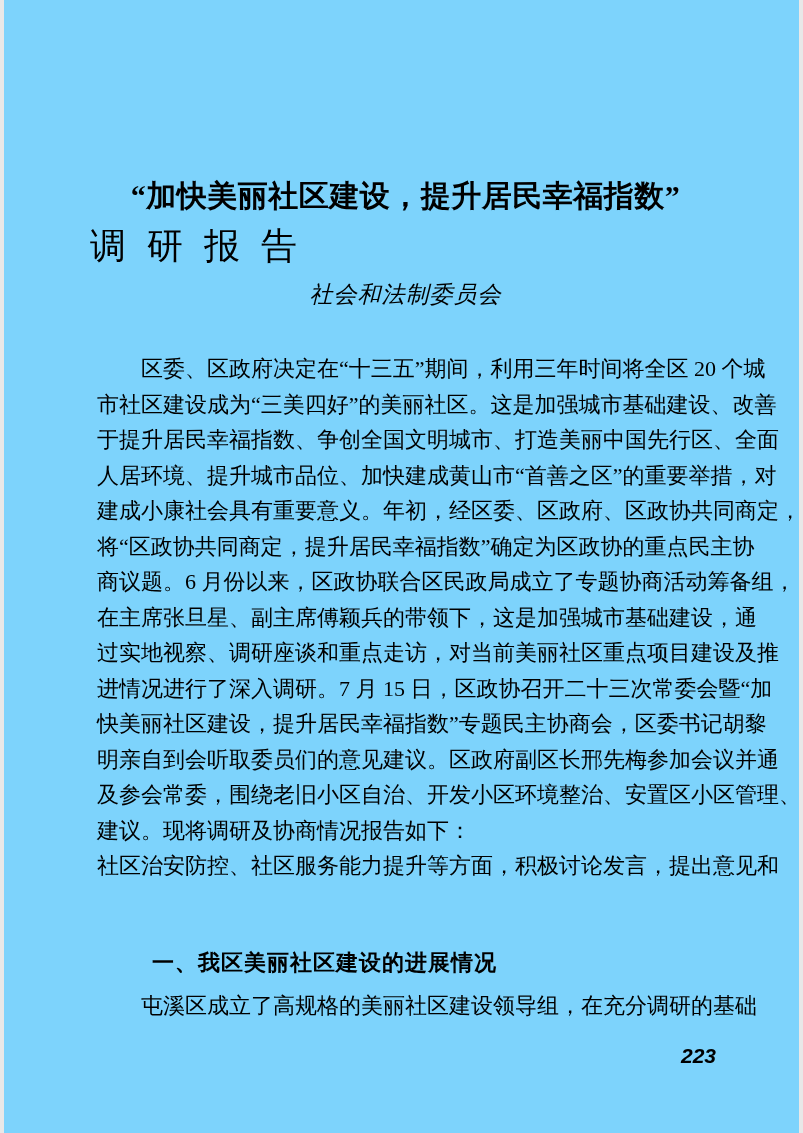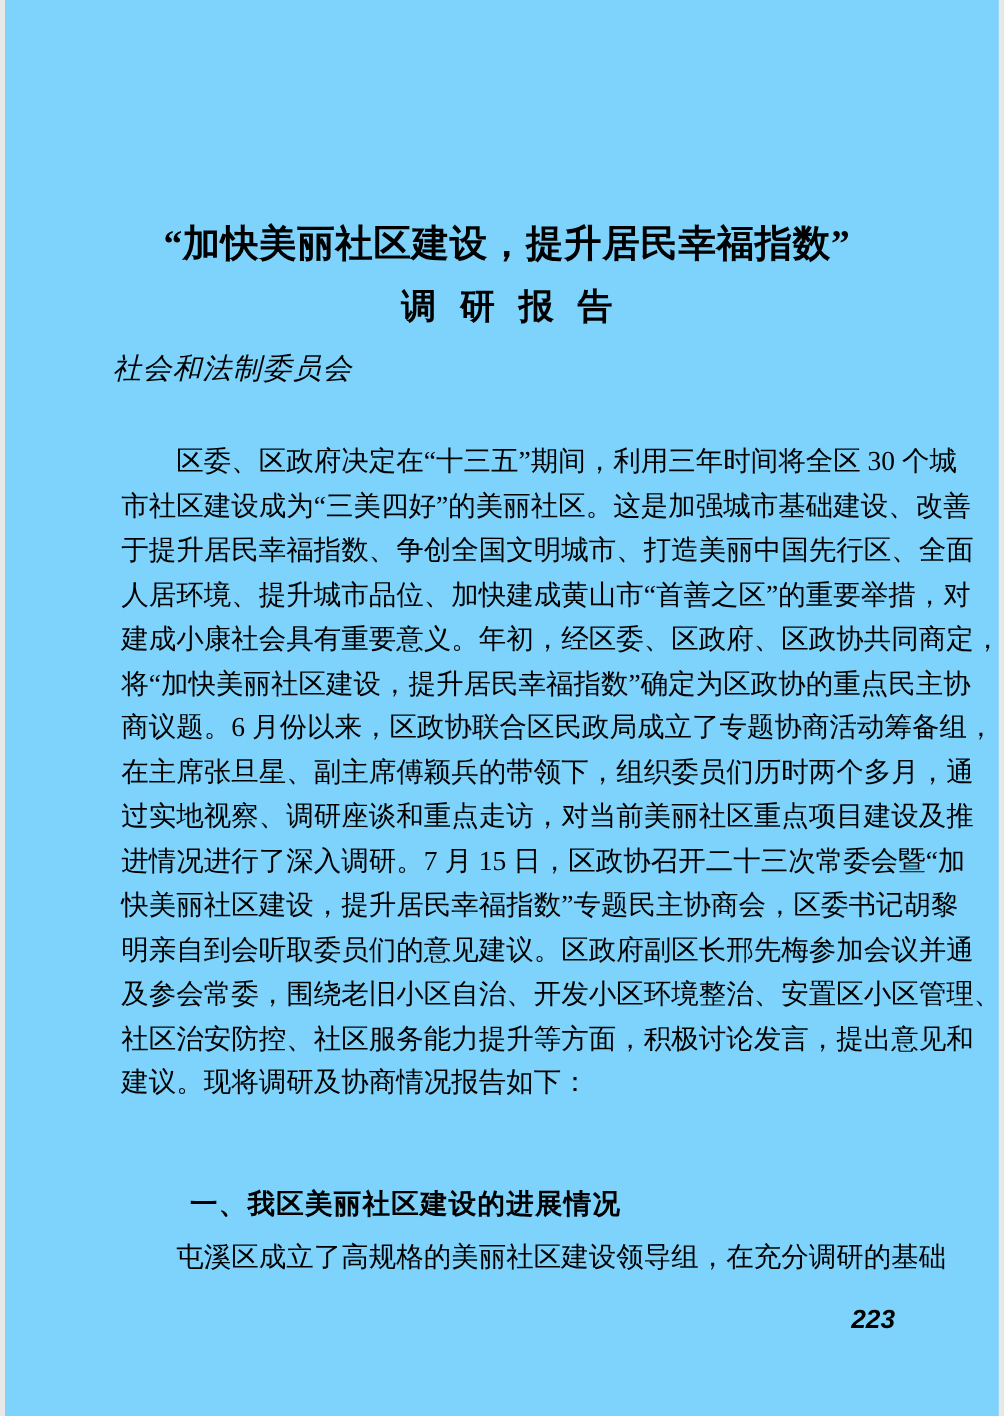--- a/index.html
+++ b/index.html
@@ -12,26 +12,26 @@
     font-family:"Liberation Serif","DejaVu Serif",serif;
     overflow:hidden;
   }
   .title-l1{
     position:absolute;top:176px;left:86px;width:631px;margin:0;
     text-align:center;font-size:30px;font-weight:bold;line-height:40px;
     letter-spacing:0.5px;white-space:nowrap;
   }
   .title-l2{
     position:absolute;top:226px;left:86px;width:631px;margin:0;
-    text-align:center;font-size:28px;font-weight:bold;line-height:40px;
+    font-size:36px;font-weight:normal;line-height:40px;
     word-spacing:12px;white-space:nowrap;
   }
   .byline{
     position:absolute;top:279px;left:86px;width:631px;
-    text-align:left;font-size:23px;font-style:italic;line-height:32px;
+    text-align:center;font-size:23px;font-style:italic;line-height:32px;
     letter-spacing:1px;
   }
   .para{
     position:absolute;left:93px;width:631px;
     font-size:22px;line-height:35.5px;
   }
   .para .line{
     text-align:justify;
     text-align-last:justify;
     height:35.5px;overflow:visible;white-space:nowrap;
@@ -58,35 +58,35 @@
 
 <div class="page">
 
   <h1 class="title-l1">“加快美丽社区建设，提升居民幸福指数”</h1>
 
   <h1 class="title-l2">调 研 报 告</h1>
 
   <div class="byline">社会和法制委员会</div>
 
   <div class="para para1">
-      <div class="line">　　区委、区政府决定在“十三五”期间，利用三年时间将全区 30 个城</div>
+      <div class="line">　　区委、区政府决定在“十三五”期间，利用三年时间将全区 20 个城</div>
       <div class="line">市社区建设成为“三美四好”的美丽社区。这是加强城市基础建设、改善</div>
       <div class="line">于提升居民幸福指数、争创全国文明城市、打造美丽中国先行区、全面</div>
       <div class="line">人居环境、提升城市品位、加快建成黄山市“首善之区”的重要举措，对</div>
       <div class="line">建成小康社会具有重要意义。年初，经区委、区政府、区政协共同商定，</div>
-      <div class="line">将“加快美丽社区建设，提升居民幸福指数”确定为区政协的重点民主协</div>
+      <div class="line">将“区政协共同商定，提升居民幸福指数”确定为区政协的重点民主协</div>
       <div class="line">商议题。6 月份以来，区政协联合区民政局成立了专题协商活动筹备组，</div>
-      <div class="line">在主席张旦星、副主席傅颖兵的带领下，组织委员们历时两个多月，通</div>
+      <div class="line">在主席张旦星、副主席傅颖兵的带领下，这是加强城市基础建设，通</div>
       <div class="line">过实地视察、调研座谈和重点走访，对当前美丽社区重点项目建设及推</div>
       <div class="line">进情况进行了深入调研。7 月 15 日，区政协召开二十三次常委会暨“加</div>
       <div class="line">快美丽社区建设，提升居民幸福指数”专题民主协商会，区委书记胡黎</div>
       <div class="line">明亲自到会听取委员们的意见建议。区政府副区长邢先梅参加会议并通</div>
       <div class="line">及参会常委，围绕老旧小区自治、开发小区环境整治、安置区小区管理、</div>
+      <div class="line no-justify">建议。现将调研及协商情况报告如下：</div>
       <div class="line">社区治安防控、社区服务能力提升等方面，积极讨论发言，提出意见和</div>
-      <div class="line no-justify">建议。现将调研及协商情况报告如下：</div>
     </div>
 
   <h2 class="heading">一、我区美丽社区建设的进展情况</h2>
 
   <div class="para para2">
       <div class="line">　　屯溪区成立了高规格的美丽社区建设领导组，在充分调研的基础</div>
     </div>
 
   <div class="pageno">223</div>
 

